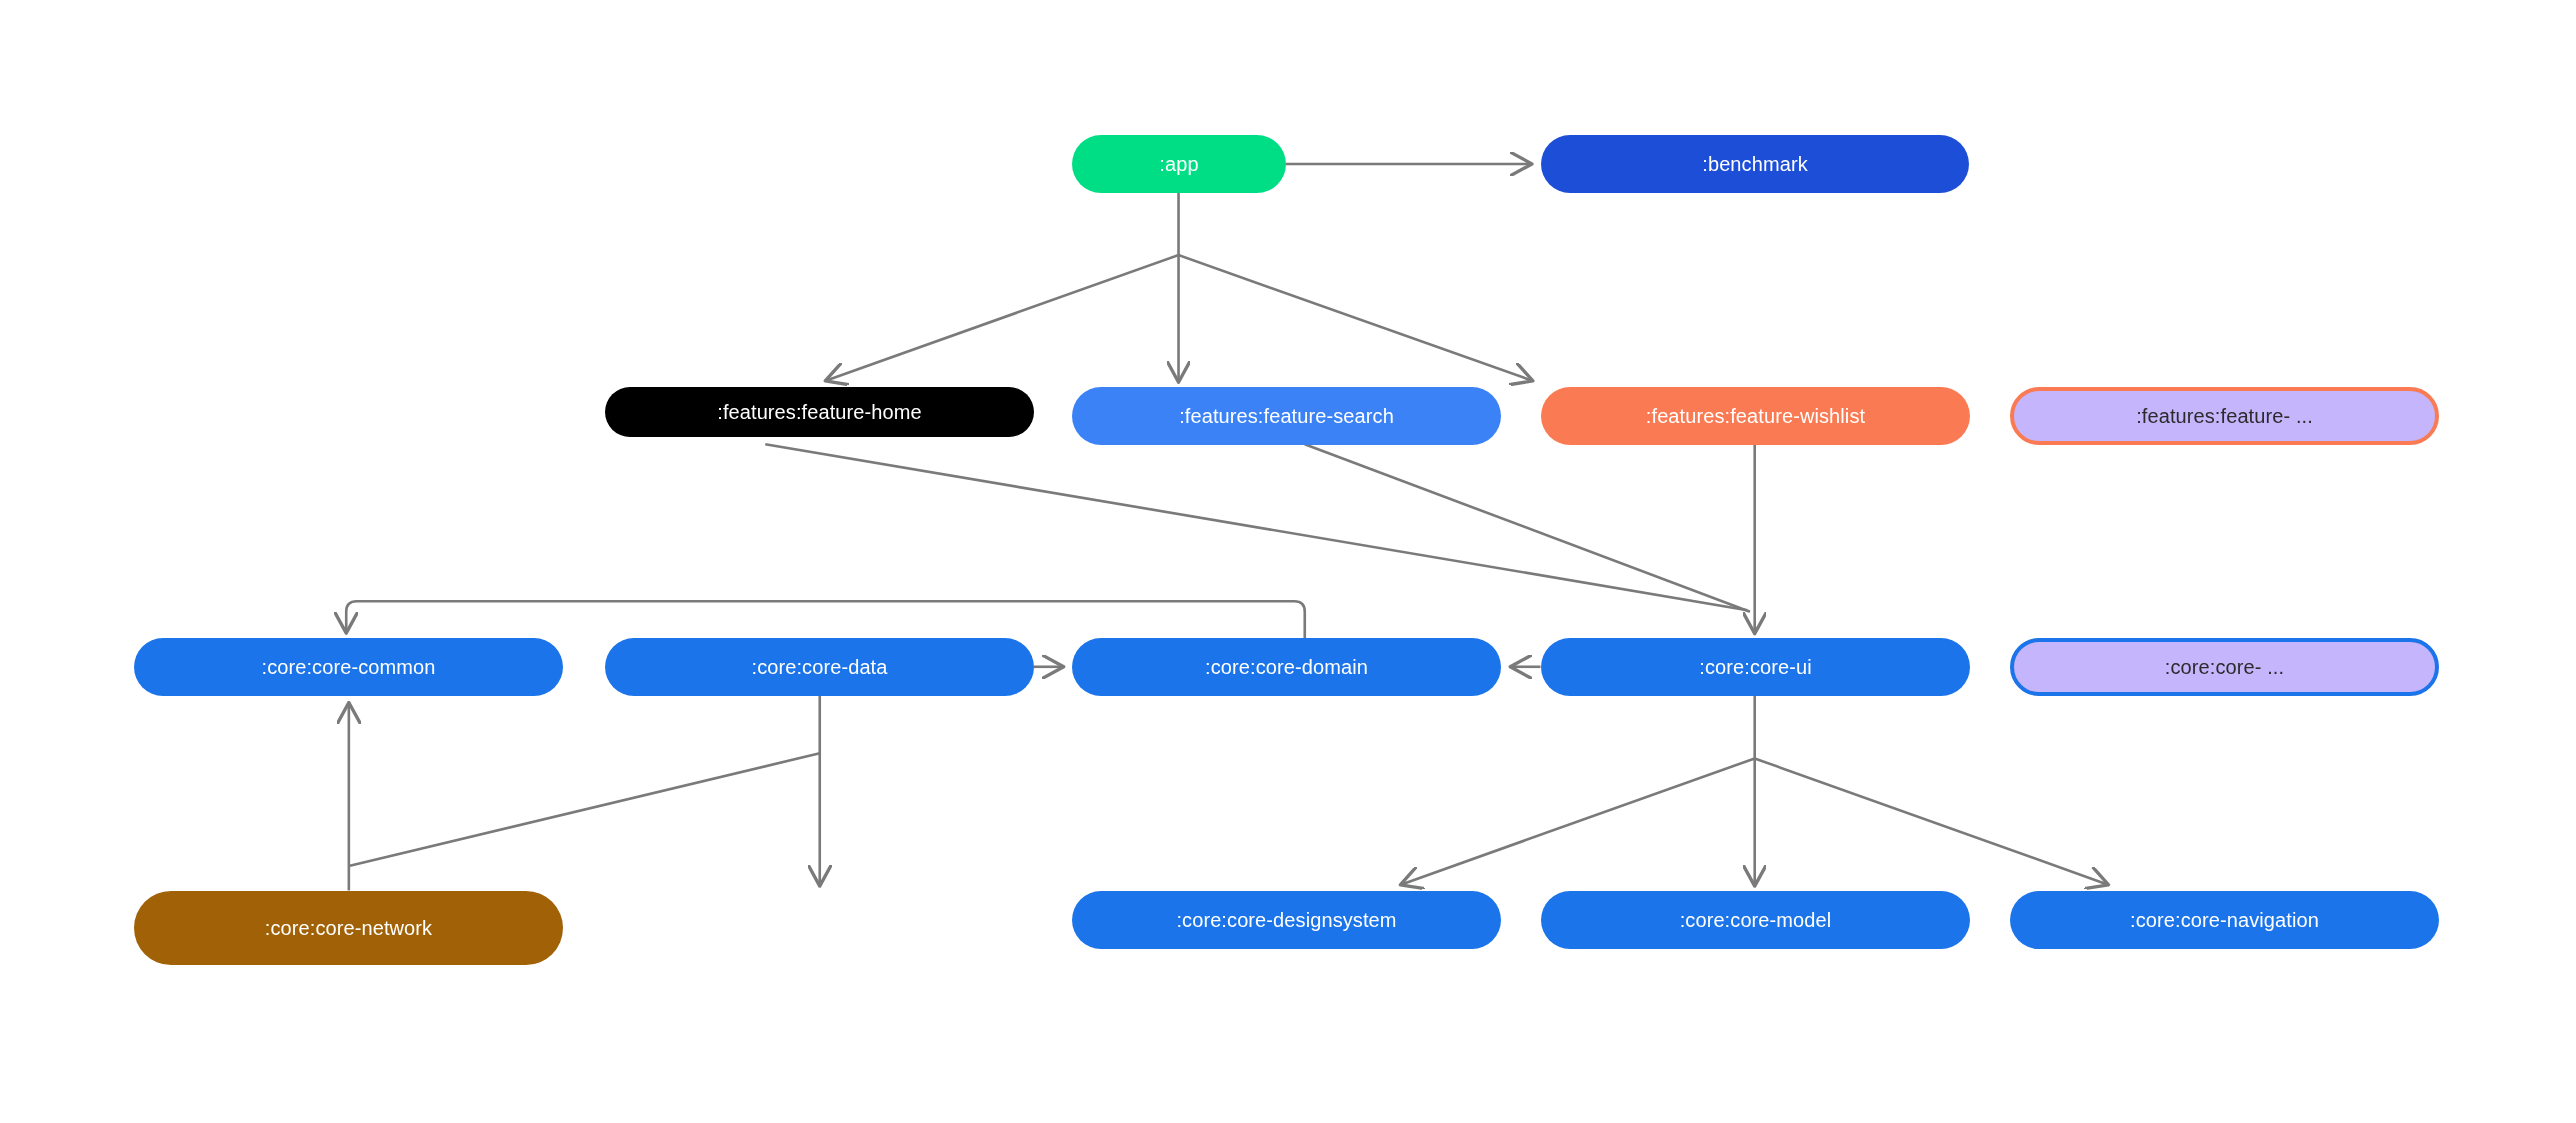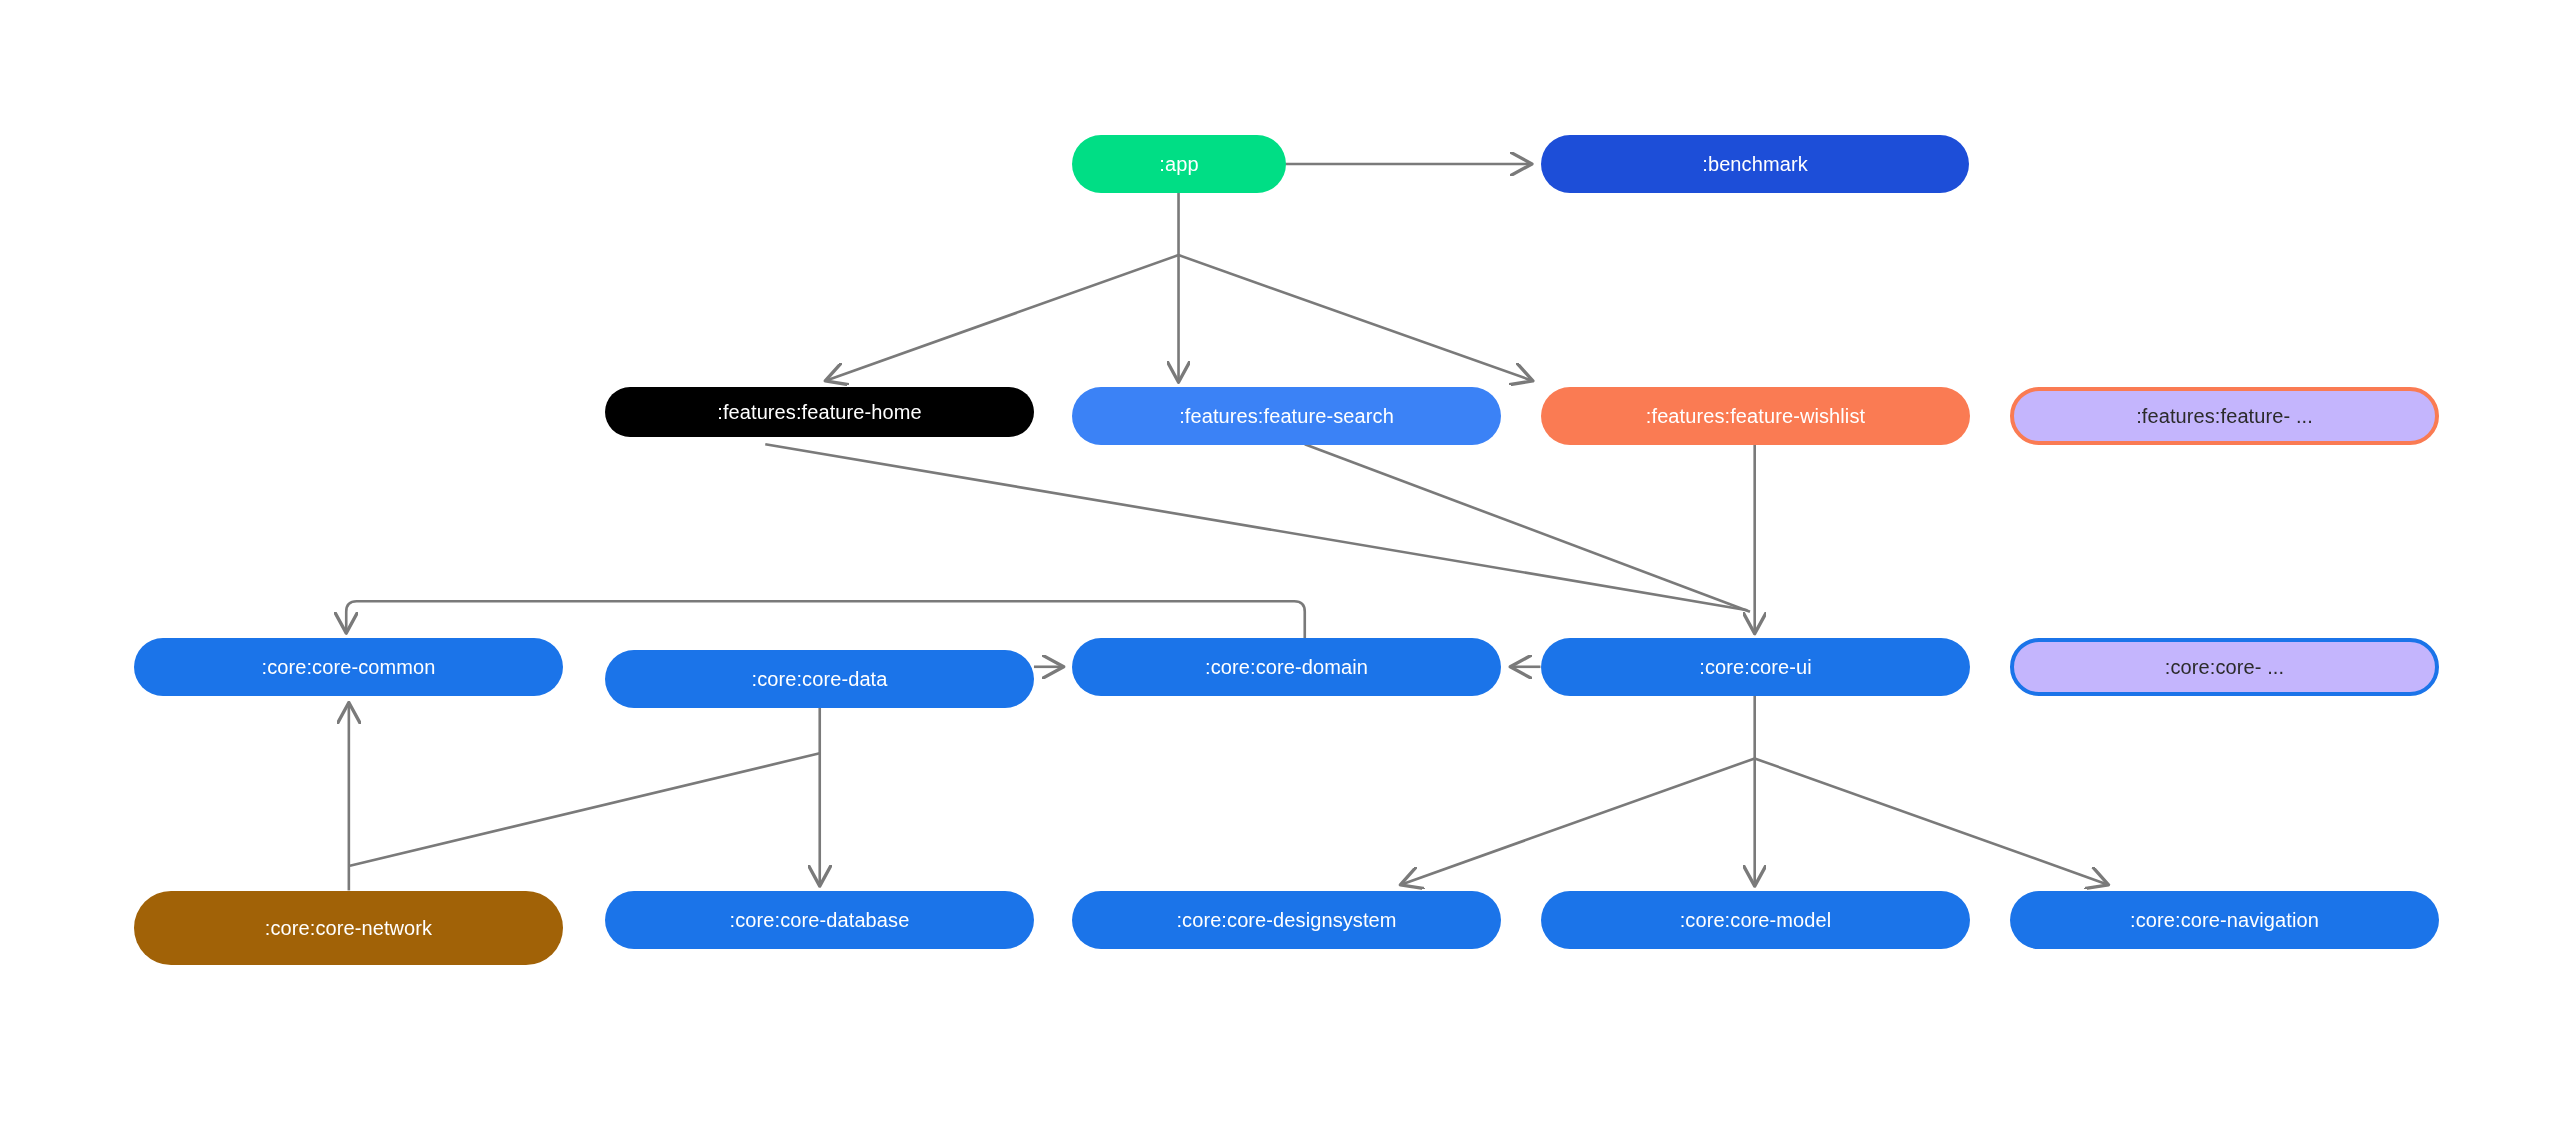--- a/index.html
+++ b/index.html
@@ -119,37 +119,34 @@
       </div>
       <div class="node filled" style="left: 1541px; top: 387px; width: 429px; height: 58px; background: rgb(250, 123, 83);">
         <span>:features:feature-wishlist</span>
       </div>
       <div class="node outlined" style="left: 2010px; top: 387px; width: 429px; height: 58px; border-color: rgb(250, 123, 83);">
         <span>:features:feature- ...</span>
       </div>
       <div class="node filled" style="left: 134px; top: 638px; width: 429px; height: 58px; background: rgb(27, 116, 233);">
         <span>:core:core-common</span>
       </div>
-      <div class="node filled" style="left: 605px; top: 638px; width: 429px; height: 58px; background: rgb(27, 116, 233); margin-top: 12px;">
+      <div class="node filled" style="left: 605px; top: 638px; width: 429px; height: 58px; background: rgb(27, 116, 233);">
         <span>:core:core-data</span>
       </div>
       <div class="node filled" style="left: 1072px; top: 638px; width: 429px; height: 58px; background: rgb(27, 116, 233);">
         <span>:core:core-domain</span>
       </div>
       <div class="node filled" style="left: 1541px; top: 638px; width: 429px; height: 58px; background: rgb(27, 116, 233);">
         <span>:core:core-ui</span>
       </div>
       <div class="node outlined" style="left: 2010px; top: 638px; width: 429px; height: 58px; border-color: rgb(27, 116, 233);">
         <span>:core:core- ...</span>
       </div>
       <div class="node filled" style="left: 134px; top: 891px; width: 429px; height: 74px; background: #a16207;">
         <span>:core:core-network</span>
-      </div>
-      <div class="node filled" style="left: 605px; top: 891px; width: 429px; height: 58px; background: rgb(27, 116, 233);">
-        <span>:core:core-database</span>
       </div>
       <div class="node filled" style="left: 1072px; top: 891px; width: 429px; height: 58px; background: rgb(27, 116, 233);">
         <span>:core:core-designsystem</span>
       </div>
       <div class="node filled" style="left: 1541px; top: 891px; width: 429px; height: 58px; background: rgb(27, 116, 233);">
         <span>:core:core-model</span>
       </div>
       <div class="node filled" style="left: 2010px; top: 891px; width: 429px; height: 58px; background: rgb(27, 116, 233);">
         <span>:core:core-navigation</span>
       </div>

